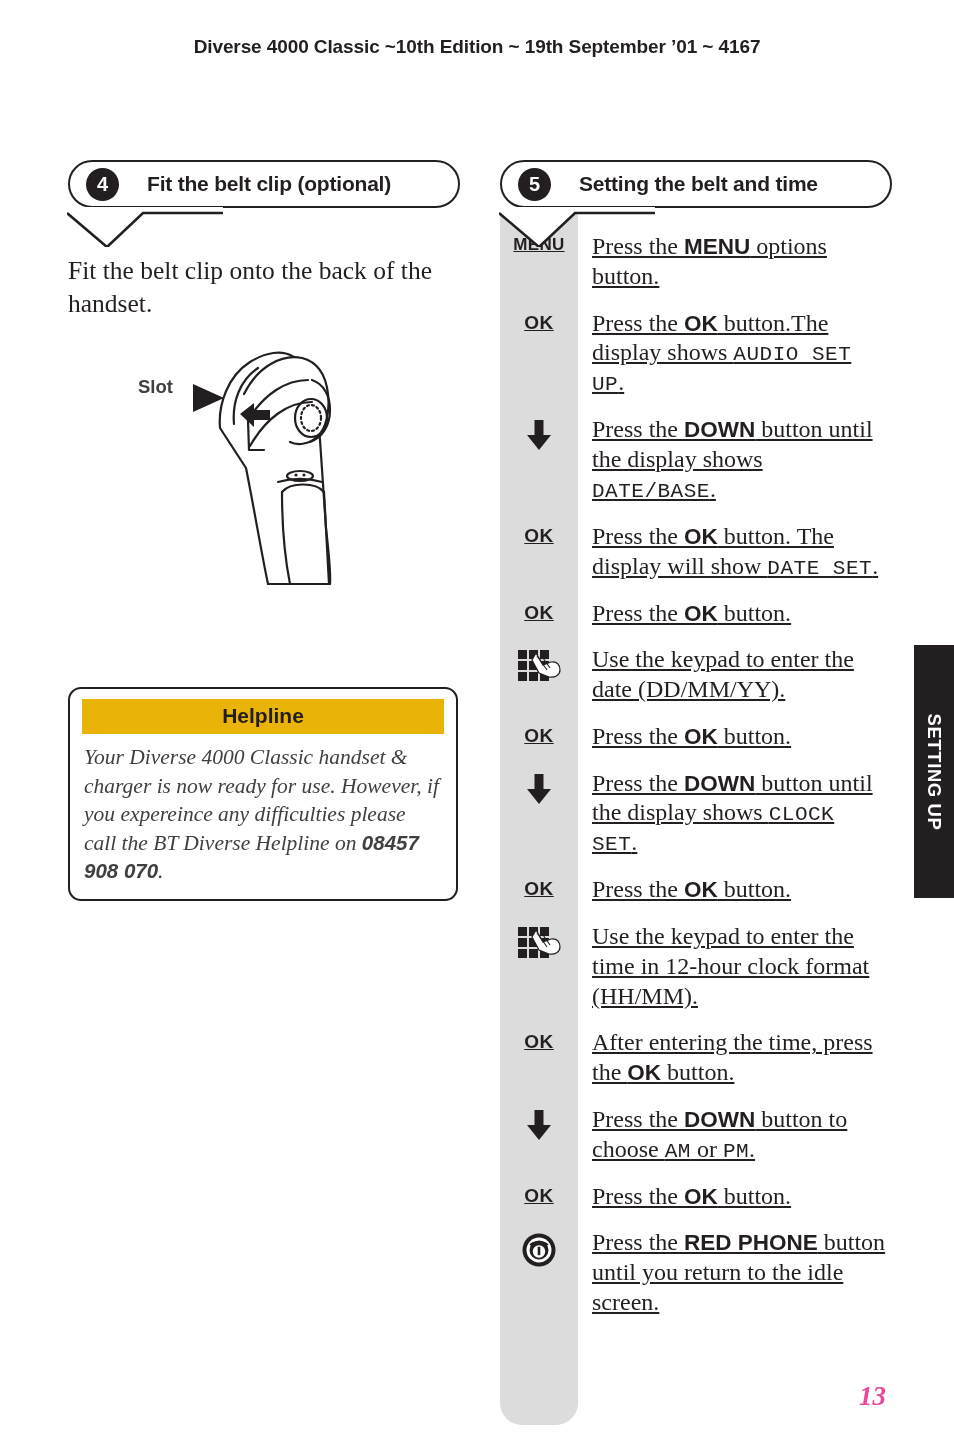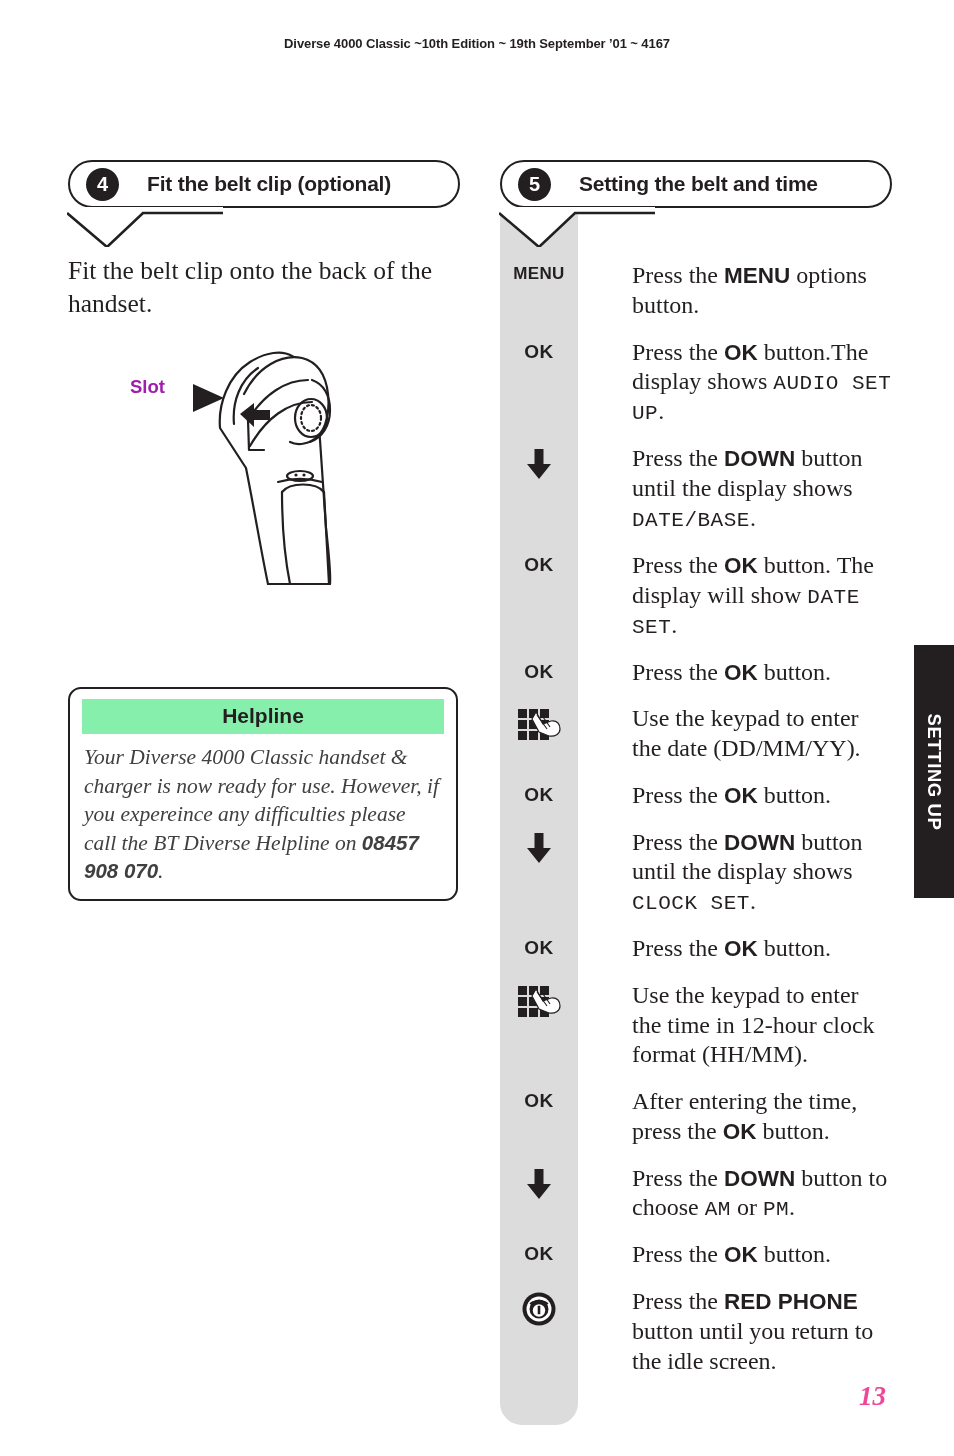--- a/index.html
+++ b/index.html
@@ -17,21 +17,21 @@
   }
 
   
   .running-head {
     position: absolute;
     top: 36px;
     left: 0;
     width: 954px;
     text-align: center;
     font-family: "Liberation Sans", sans-serif;
-    font-size: 13px;
+    font-size: 19px;
     font-weight: 600;
     letter-spacing: -0.1px;
     color: #231f20;
   }
 
   
   .col-left {
     position: absolute;
     left: 68px;
     top: 160px;
@@ -99,42 +99,42 @@
   }
 
   
   .illustration {
     position: relative;
     margin-top: 12px;
     height: 270px;
   }
   .slot-label {
     position: absolute;
-    left: 62px;
+    left: 70px;
     top: 44px;
     font-family: "Liberation Sans", sans-serif;
     font-weight: bold;
     font-size: 18.5px;
-    color: #a21caf;
+    color: #404040;
   }
 
   
   .helpline {
     position: absolute;
     left: 68px;
     top: 687px;
     width: 390px;
     box-sizing: border-box;
     border: 2.4px solid #231f20;
     border-radius: 13px;
     background: #ffffff;
     padding: 10px 12px 13px 12px;
   }
   .helpline-head {
-    background: #86efac;
+    background: #eab308;
     text-align: center;
     font-family: "Liberation Sans", sans-serif;
     font-weight: bold;
     font-size: 21px;
     color: #231f20;
     padding: 5px 0 6px 0;
   }
   .helpline-body {
     margin-top: 9px;
     font-size: 21.5px;
@@ -161,21 +161,22 @@
     top: 0;
     width: 78px;
     background: #dcdcdc;
     border-bottom-left-radius: 22px;
     border-bottom-right-radius: 22px;
     z-index: 0;
   }
   .steps {
     position: relative;
     z-index: 2;
-    padding-top: 53px;
+    padding-top: 24px;
+    text-decoration: underline;
   }
   .step {
     display: flex;
     align-items: flex-start;
     margin-bottom: 17px;
   }
   .step-icon {
     flex: 0 0 78px;
     width: 78px;
     display: flex;
@@ -183,21 +184,20 @@
     justify-content: center;
     padding-top: 4px;
     box-sizing: border-box;
   }
   .step-text {
     flex: 1 1 auto;
     padding-left: 14px;
     font-size: 24px;
     line-height: 1.24;
     color: #231f20;
-    margin-left: 40px;
   }
   .step-text b {
     font-family: "Liberation Sans", sans-serif;
     font-weight: bold;
     font-size: 22.5px;
   }
   .lcd {
     font-family: "Liberation Mono", "DejaVu Sans Mono", monospace;
     font-size: 21px;
     letter-spacing: 0.5px;

